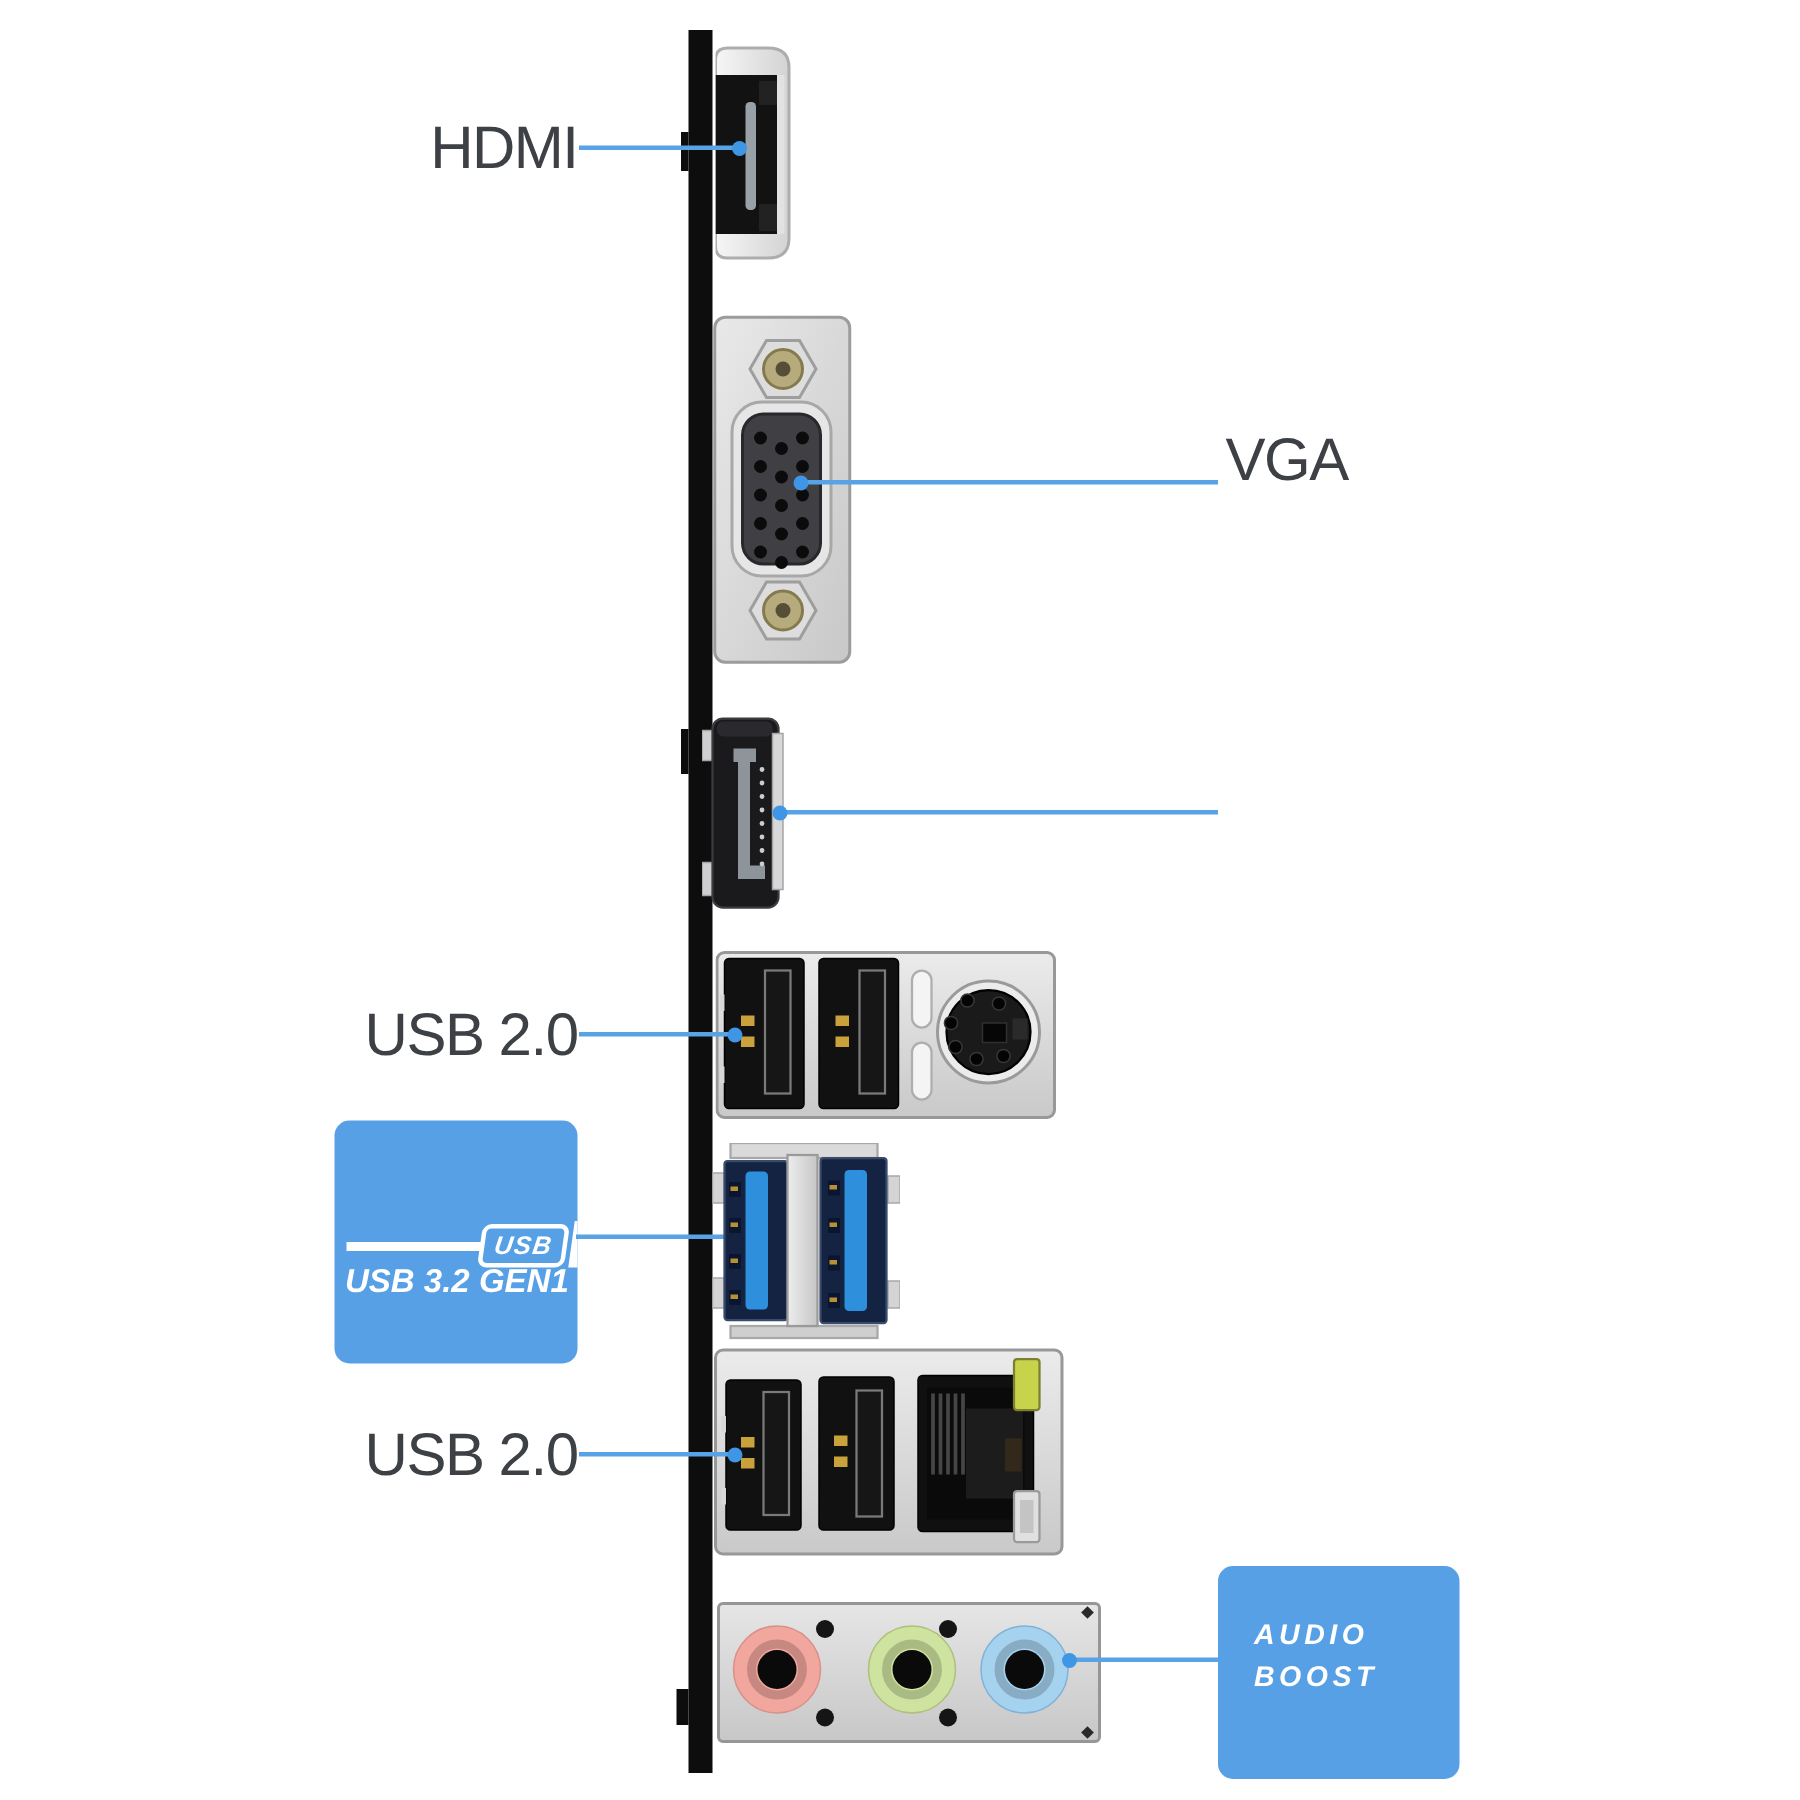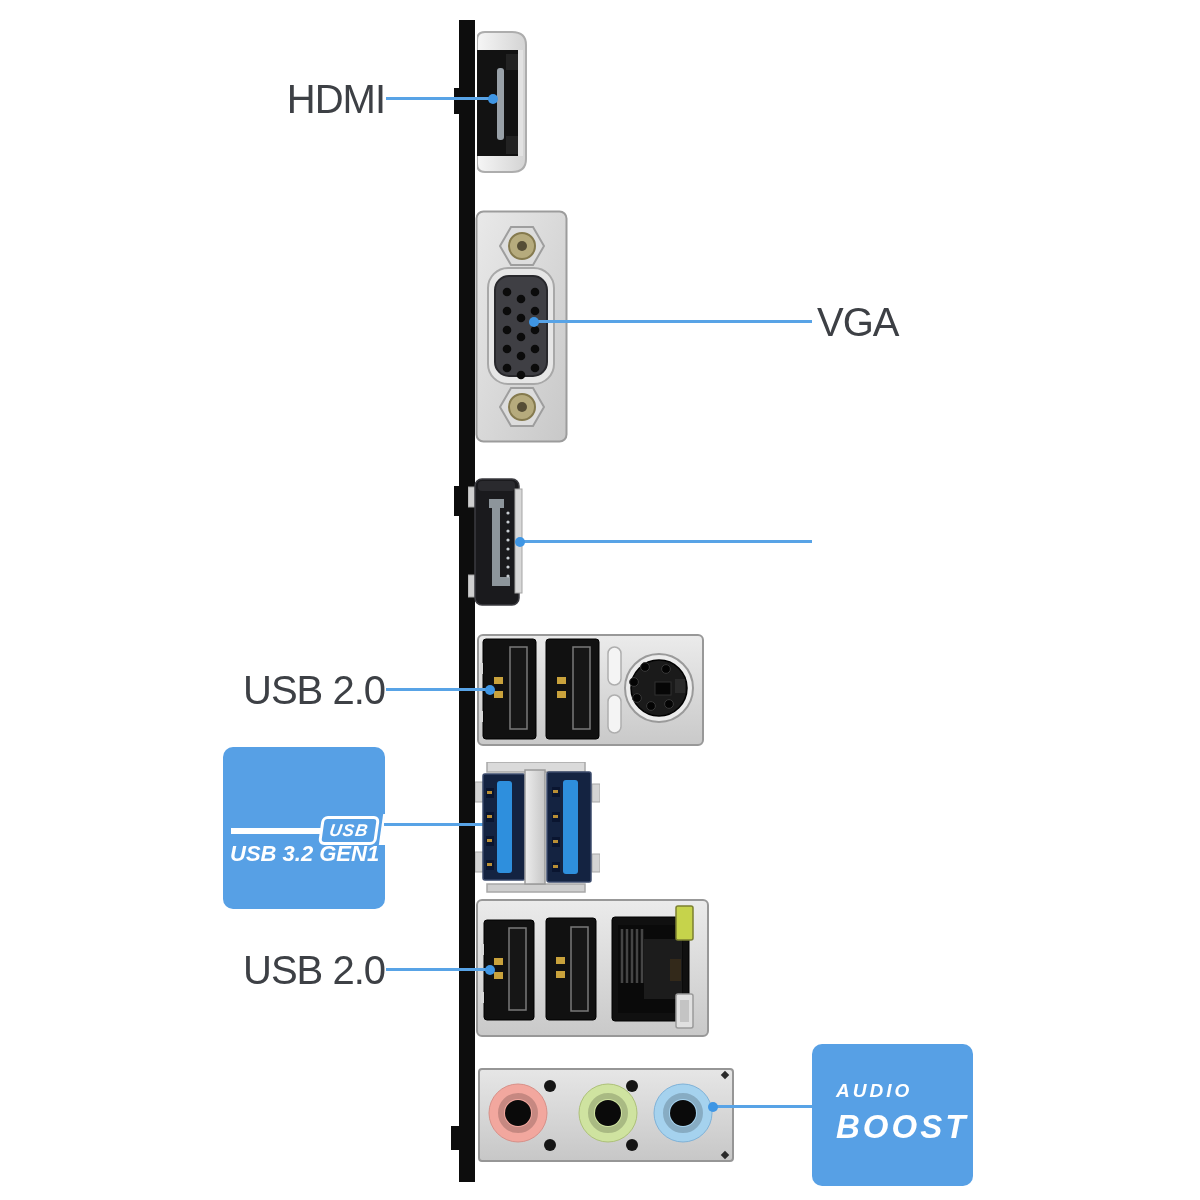--- a/index.html
+++ b/index.html
@@ -87,21 +87,21 @@
         <circle cx="46" cy="127" r="4.3"></circle>
         <circle cx="46" cy="146" r="4.3"></circle>
         <circle cx="46" cy="165" r="4.3"></circle>
       <circle cx="60" cy="82" r="4.3"></circle>
         <circle cx="60" cy="101" r="4.3"></circle>
         <circle cx="60" cy="120" r="4.3"></circle>
         <circle cx="60" cy="139" r="4.3"></circle>
         <circle cx="60" cy="158" r="4.3"></circle>
     </g>
   </svg>
-  <div class="plabel" style="left:817px;top:300px;">VGA</div>
+  <div class="plabel" style="left:817px;top:285px;">VGA</div>
   <div class="lline" style="left:536px;top:320px;width:276px;"></div>
   <div class="ldot" style="left:529px;top:317px;"></div>
 
   <svg class="port-svg" style="left:468px;top:475px;" width="57" height="135" viewBox="0 0 57 135">
     <rect x="0" y="12" width="9" height="20" fill="#cfcfcf" stroke="#a5a5a5"></rect>
     <rect x="0" y="100" width="9" height="22" fill="#cfcfcf" stroke="#a5a5a5"></rect>
     <rect x="7" y="4" width="44" height="126" rx="7" fill="#1a1a1d" stroke="#3b3b40" stroke-width="1.5"></rect>
     <rect x="10" y="6" width="37" height="10" rx="4" fill="#2a2a2e"></rect>
     <rect x="47" y="14" width="7" height="104" fill="#d8d8d8" stroke="#a5a5a5"></rect>
     <rect x="21" y="24" width="15" height="9" fill="#8d959b"></rect>
@@ -295,16 +295,16 @@
         <circle cx="155" cy="78" r="6"></circle>
     </g>
     <rect x="245" y="5" width="6" height="6" fill="#2a2a2a" transform="rotate(45 248 8)"></rect>
     <rect x="245" y="85" width="6" height="6" fill="#2a2a2a" transform="rotate(45 248 88)"></rect>
   </svg>
   <div class="lline" style="left:715px;top:1105px;width:99px;"></div>
   <div class="ldot" style="left:708px;top:1102px;"></div>
 
   <div class="badge" style="left:812px;top:1044px;width:161px;height:142px;">
     <div class="cap" style="left:24px;top:36px;font-size:19px;letter-spacing:3px;">AUDIO</div>
-    <div class="cap" style="left:24px;top:64px;font-size:33px;letter-spacing:3px;">BOOST</div>
+    <div class="cap" style="left:24px;top:64px;font-size:19px;letter-spacing:3px;">BOOST</div>
   </div>
 
 </div>
 
 </body></html>

